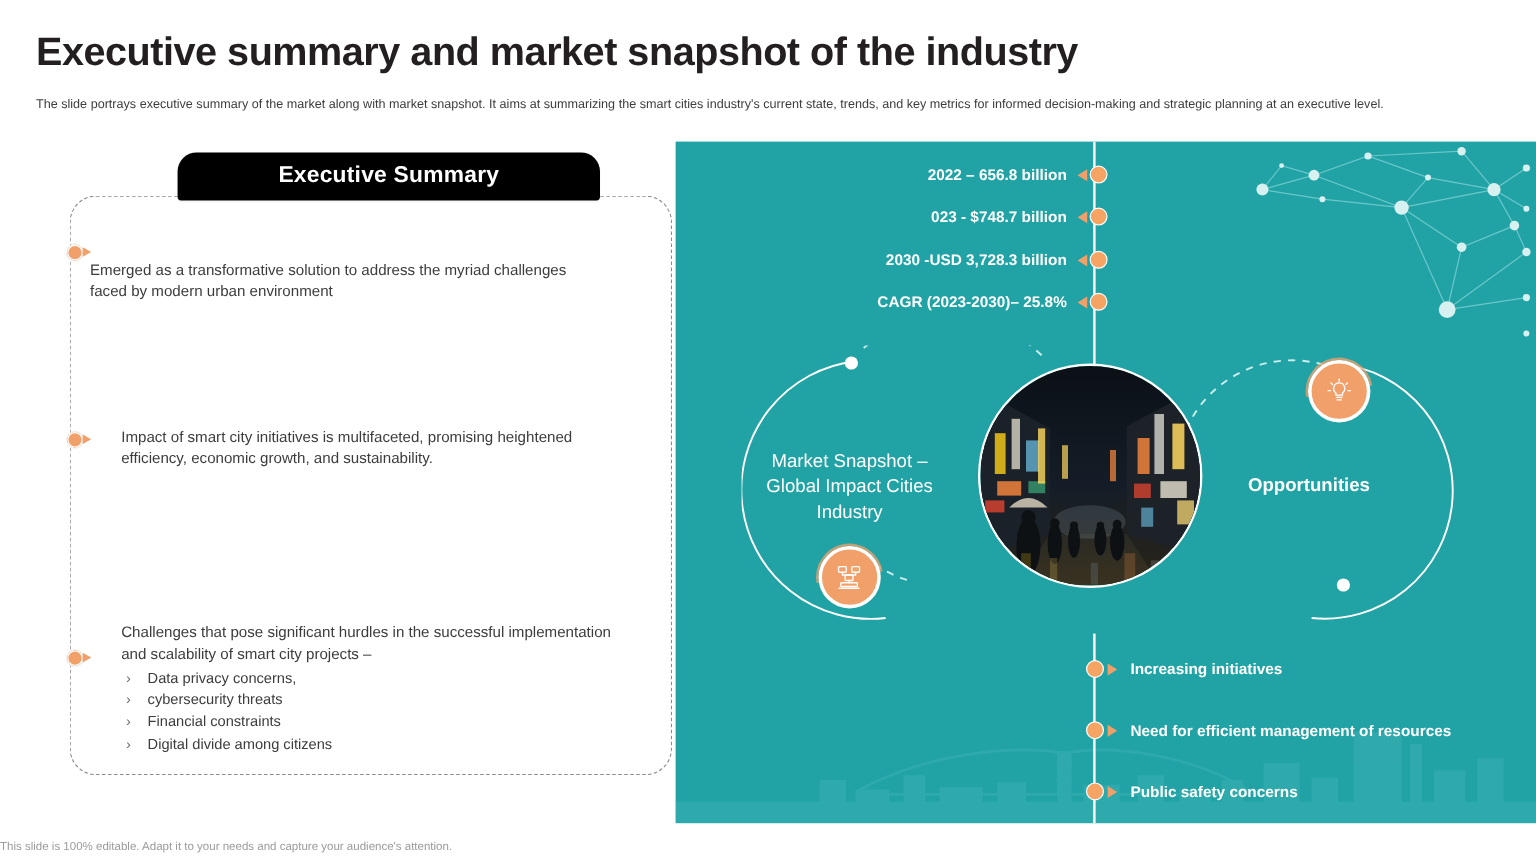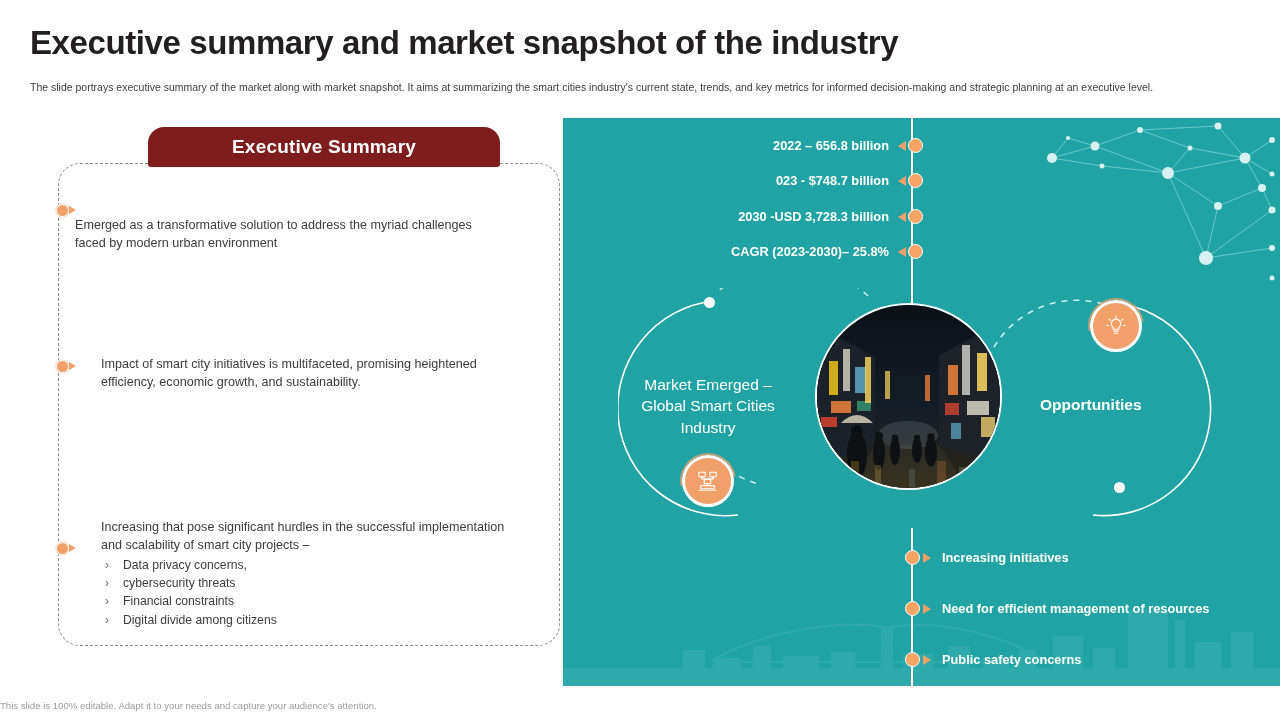--- a/index.html
+++ b/index.html
@@ -22,21 +22,21 @@
   }
 
   
   .exec-box{
     position:absolute;left:58px;top:163px;width:502px;height:483px;
     border:1.4px dashed #8c8c8c;border-radius:22px;
     background:#ffffff;box-sizing:border-box;
   }
   .exec-badge{
     position:absolute;left:148px;top:127px;width:352px;height:40px;
-    background:#7f1d1d;border-radius:16px 16px 3px 3px;
+    background:#000000;border-radius:16px 16px 3px 3px;
     color:#ffffff;font-size:19px;font-weight:bold;
     display:flex;align-items:center;justify-content:center;
     letter-spacing:.2px;
     box-shadow:0 1px 2px rgba(0,0,0,.06);
   }
 
   .bullet-row{position:absolute;display:flex;align-items:flex-start;}
   .bullet-marker{
     position:relative;width:26px;height:14px;flex:none;margin-top:3px;
   }
@@ -171,21 +171,21 @@
     </div>
     <div class="bullet-text" style="width:420px;">Impact of smart city initiatives is multifaceted, promising heightened efficiency, economic growth, and sustainability.</div>
   </div>
 
   <div class="bullet-row" style="left:55px;top:519px;width:470px;">
     <div class="bullet-marker" style="margin-top:22px;">
       <span class="ring"></span>
         <span class="tri"></span>
     </div>
     <div style="margin-left:20px;width:430px;">
-      <div class="bullet-text" style="margin-left:0;">Increasing that pose significant hurdles in the successful implementation and scalability of smart city projects –</div>
+      <div class="bullet-text" style="margin-left:0;">Challenges that pose significant hurdles in the successful implementation and scalability of smart city projects –</div>
       <ul class="sub-list">
         <li><span class="chev">›</span><span>Data privacy concerns,</span></li>
         <li><span class="chev">›</span><span>cybersecurity threats</span></li>
         <li><span class="chev">›</span><span> Financial constraints</span></li>
         <li><span class="chev">›</span><span>Digital divide among citizens</span></li>
       </ul>
     </div>
   </div>
 
   <div class="teal">
@@ -356,21 +356,21 @@
         <g opacity=".5">
           <rect x="34" y="156" width="8" height="26" fill="#f0c419" opacity=".45"></rect>
           <rect x="58" y="160" width="6" height="22" fill="#ffd95e" opacity=".4"></rect>
           <rect x="120" y="156" width="9" height="26" fill="#ff9a45" opacity=".4"></rect>
           <rect x="142" y="162" width="7" height="20" fill="#e9e2cf" opacity=".35"></rect>
           <rect x="92" y="164" width="6" height="18" fill="#9fd0e8" opacity=".3"></rect>
         </g>
       </svg>
     </div>
 
-    <div class="ms-label" style="left:69px;top:256px;width:152px;">Market Emerged – Global  Smart Cities Industry</div>
+    <div class="ms-label" style="left:69px;top:256px;width:152px;">Market Snapshot – Global  Impact Cities Industry</div>
     <div class="op-label" style="left:477px;top:278px;">Opportunities</div>
 
     <div class="badge-icon" style="left:119px;top:337px;">
       <svg viewBox="0 0 26 26" width="24" height="24" fill="none" stroke="#ffffff" stroke-width="1.2" stroke-linecap="round">
         <rect x="3" y="3.5" width="7" height="5" rx="0.8"></rect>
         <rect x="15" y="3.5" width="7" height="5" rx="0.8"></rect>
         <rect x="9" y="11" width="7" height="5" rx="0.8"></rect>
         <path d="M6.5 8.5 L6.5 11 M18.5 8.5 L18.5 11 M6.5 11 L18.5 11"></path>
         <path d="M12.5 16 L12.5 18"></path>
         <rect x="5" y="18" width="15" height="3.4" rx="0.8"></rect>

